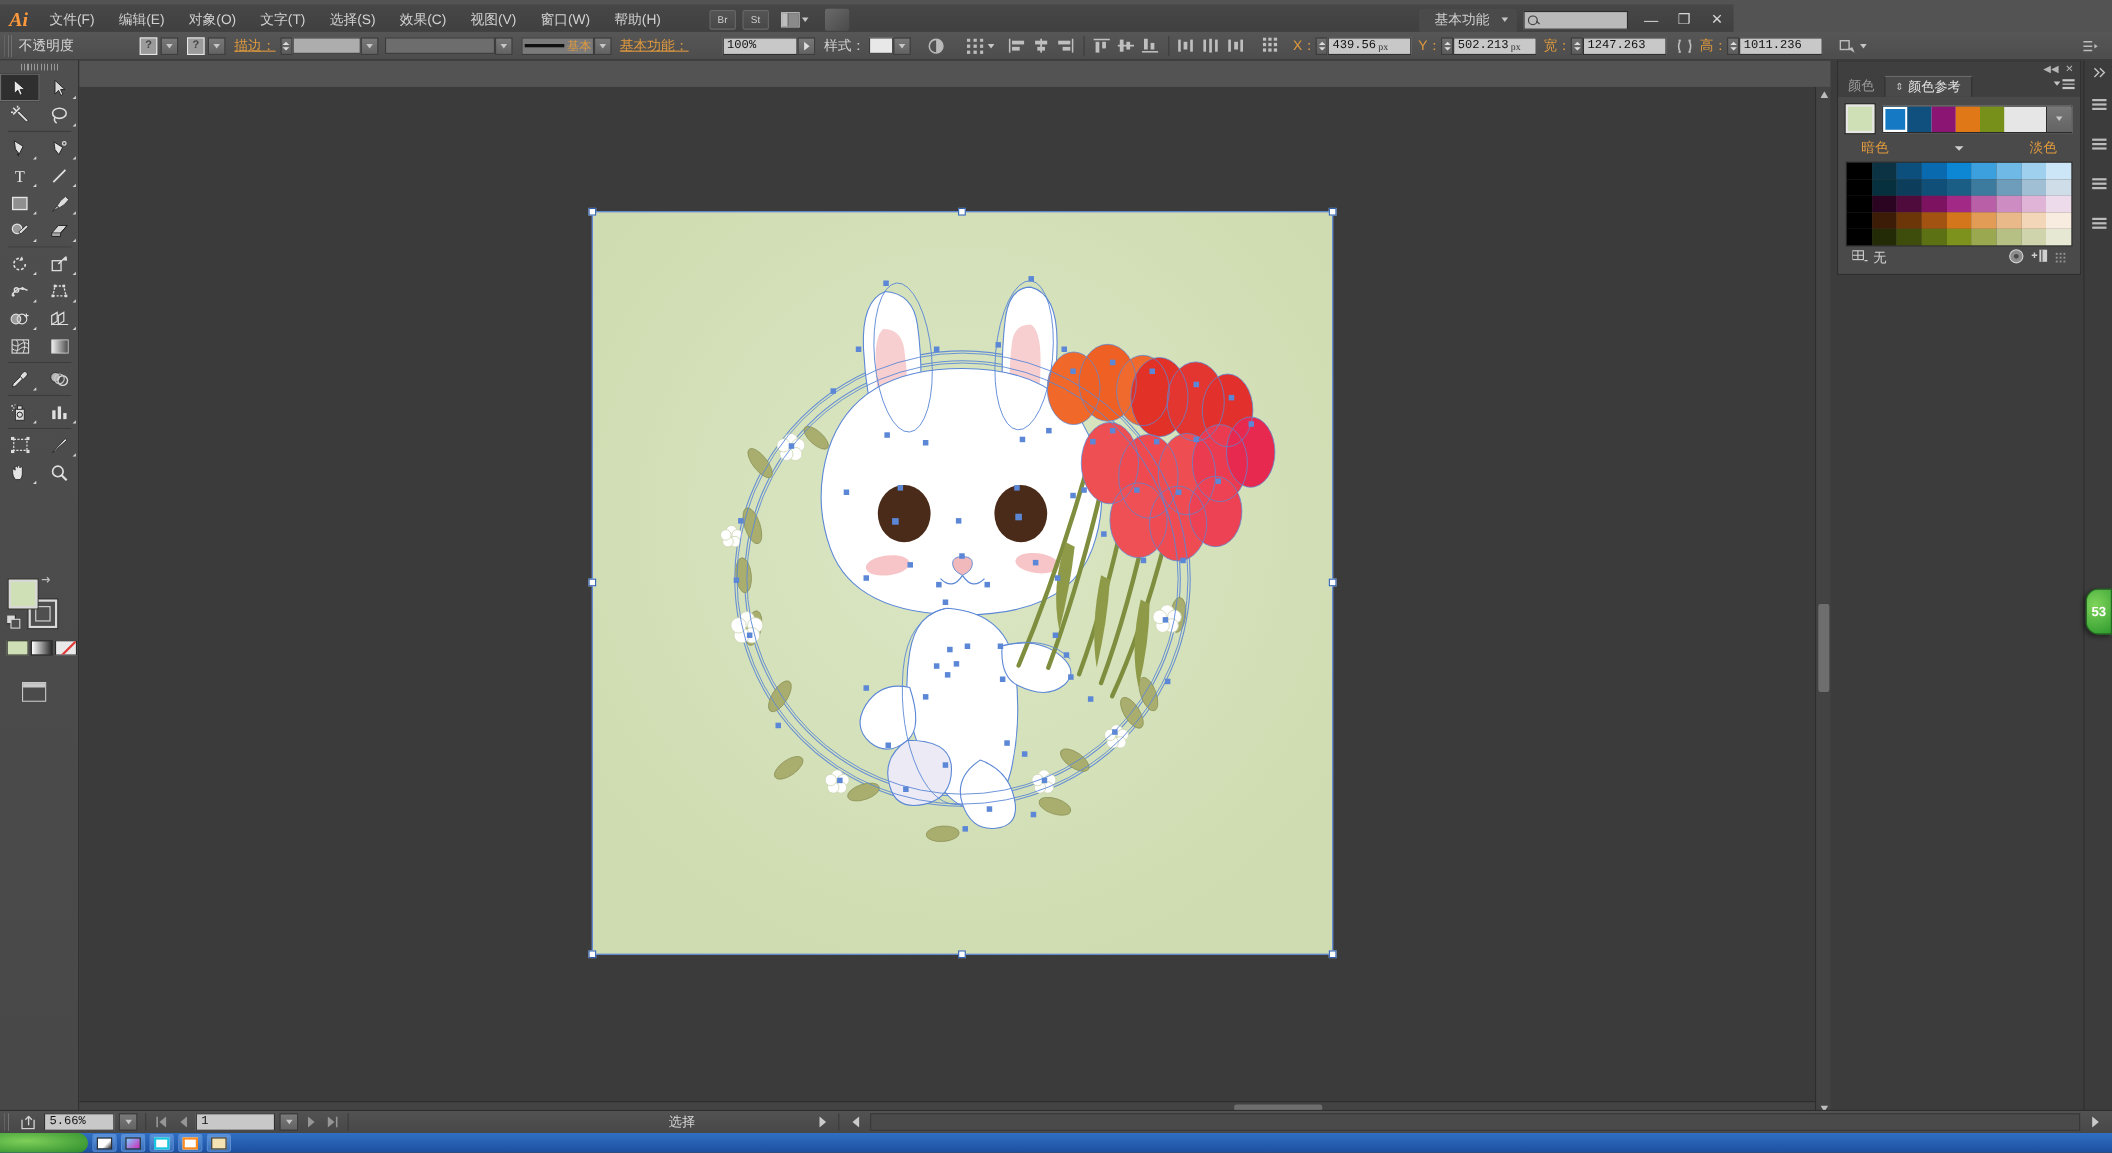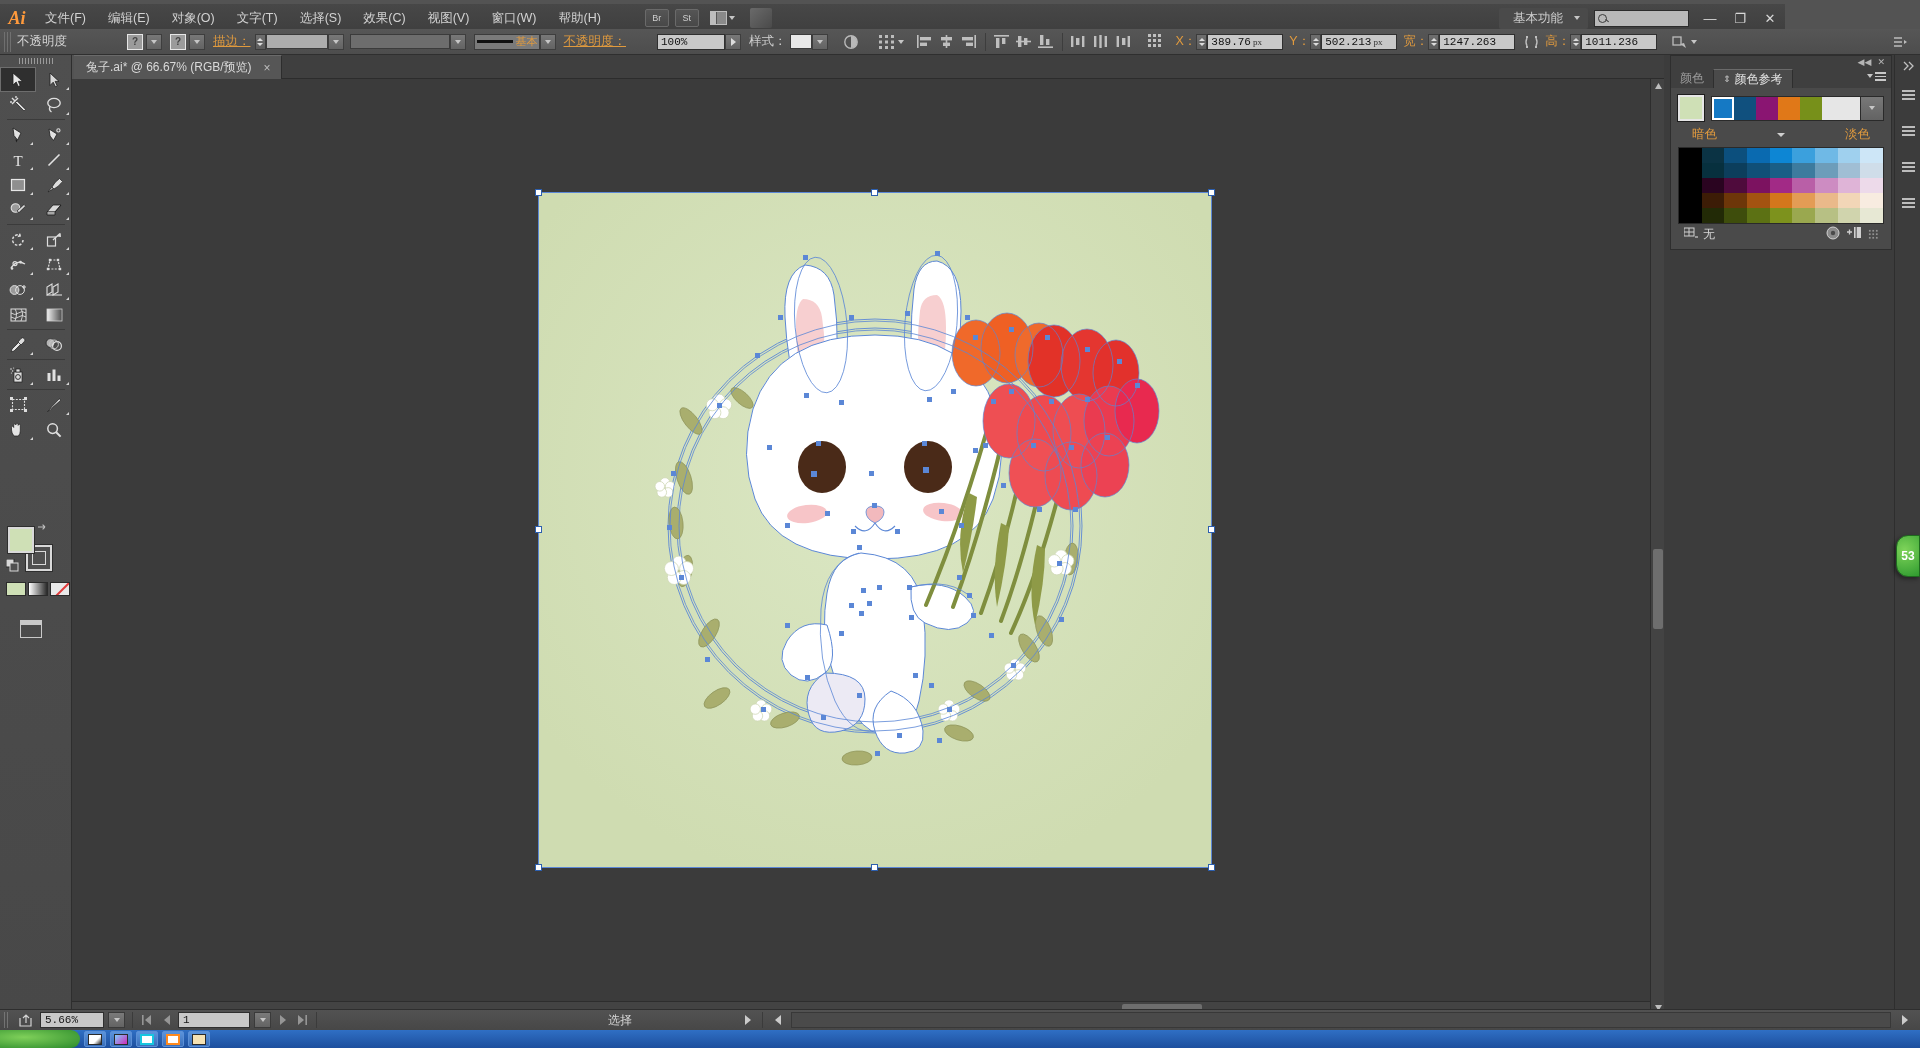--- a/index.html
+++ b/index.html
@@ -6,21 +6,21 @@
   html,body { width:1920px; height:1048px; overflow:hidden; }
   body {
     font-family: "Liberation Sans", "DejaVu Sans", sans-serif;
     background:#3a3a3a; color:#c8c8c8; font-size:12px;
     -webkit-font-smoothing:antialiased;
   }
   #app { position:relative; width:1920px; height:1048px; background:#535353; }
 
   
   .menubar {
-    position:absolute; left:0; top:4px; width:1785px; height:29px;
+    position:absolute; left:0; top:4px; width:1576px; height:29px;
     background:linear-gradient(#474747,#3f3f3f);
     display:flex; align-items:center; border-bottom:1px solid #2b2b2b;
   }
   .ai-logo {
     width:34px; height:29px; display:flex; align-items:center; justify-content:center;
     color:#ff9a3c; font-weight:bold; font-size:18px; font-style:italic;
     font-family:"Liberation Serif", serif;
   }
   .menu-item {
     padding:0 11px; height:29px; line-height:29px; color:#d2d2d2; font-size:12.5px;
@@ -360,21 +360,21 @@
     <div style="width:8px"></div>
     <div class="basic-sw">
       <span class="basic-line"></span>
       <span class="basic-txt">基本</span>
     </div>
     <div class="ddbtn">
         <span class="caret-d"></span>
       </div>
 
     <div style="width:8px"></div>
-    <div class="cb-label underline">不透明度：</div>
+    <div class="cb-label underline">基本功能：</div>
     <div style="width:3px"></div>
     <div class="num-field op-field">100%</div>
     <div class="ddbtn">
         <span class="arrow-r" style="border-left-color:#ddd"></span>
       </div>
 
     <div style="width:8px"></div>
     <div class="cb-label plain">样式：</div>
     <div style="width:3px"></div>
     <div class="style-sw"></div>
@@ -492,21 +492,21 @@
       </svg>
     </div>
 
     <div style="width:8px"></div>
     <div class="cb-label">X：</div>
     <div class="spin">
         <i class="up"></i>
         <i class="dn"></i>
       </div>
     <div class="num-field" style="width:76px">
-      <span>389.76</span>
+      <span>439.56</span>
       <span class="unit">px</span>
     </div>
 
     <div style="width:6px"></div>
     <div class="cb-label">Y：</div>
     <div class="spin">
         <i class="up"></i>
         <i class="dn"></i>
       </div>
     <div class="num-field" style="width:76px">
@@ -551,26 +551,20 @@
 
     <div class="mb-spacer"></div>
     <div class="cb-icon" style="margin-right:8px">
       <svg width="16" height="12" viewBox="0 0 16 12">
           <path d="M1 2 h8 M1 6 h8 M1 10 h8" stroke="#cfcfcf" stroke-width="1.4"></path>
           <path d="M11 4 l3 2 -3 2z" fill="#cfcfcf"></path>
         </svg>
     </div>
   </div>
 
-  <div class="tabbar">
-    <div class="doctab">
-      <span class="t">兔子.ai* @ 66.67% (RGB/预览)</span>
-      <span class="x">×</span>
-    </div>
-  </div>
 
   <div class="toolbar">
     <div class="tb-grip">
         <span></span>
       </div>
 
     <div class="tgrid">
 
       <div class="tool sel">
         <svg width="13" height="16" viewBox="0 0 13 16">

